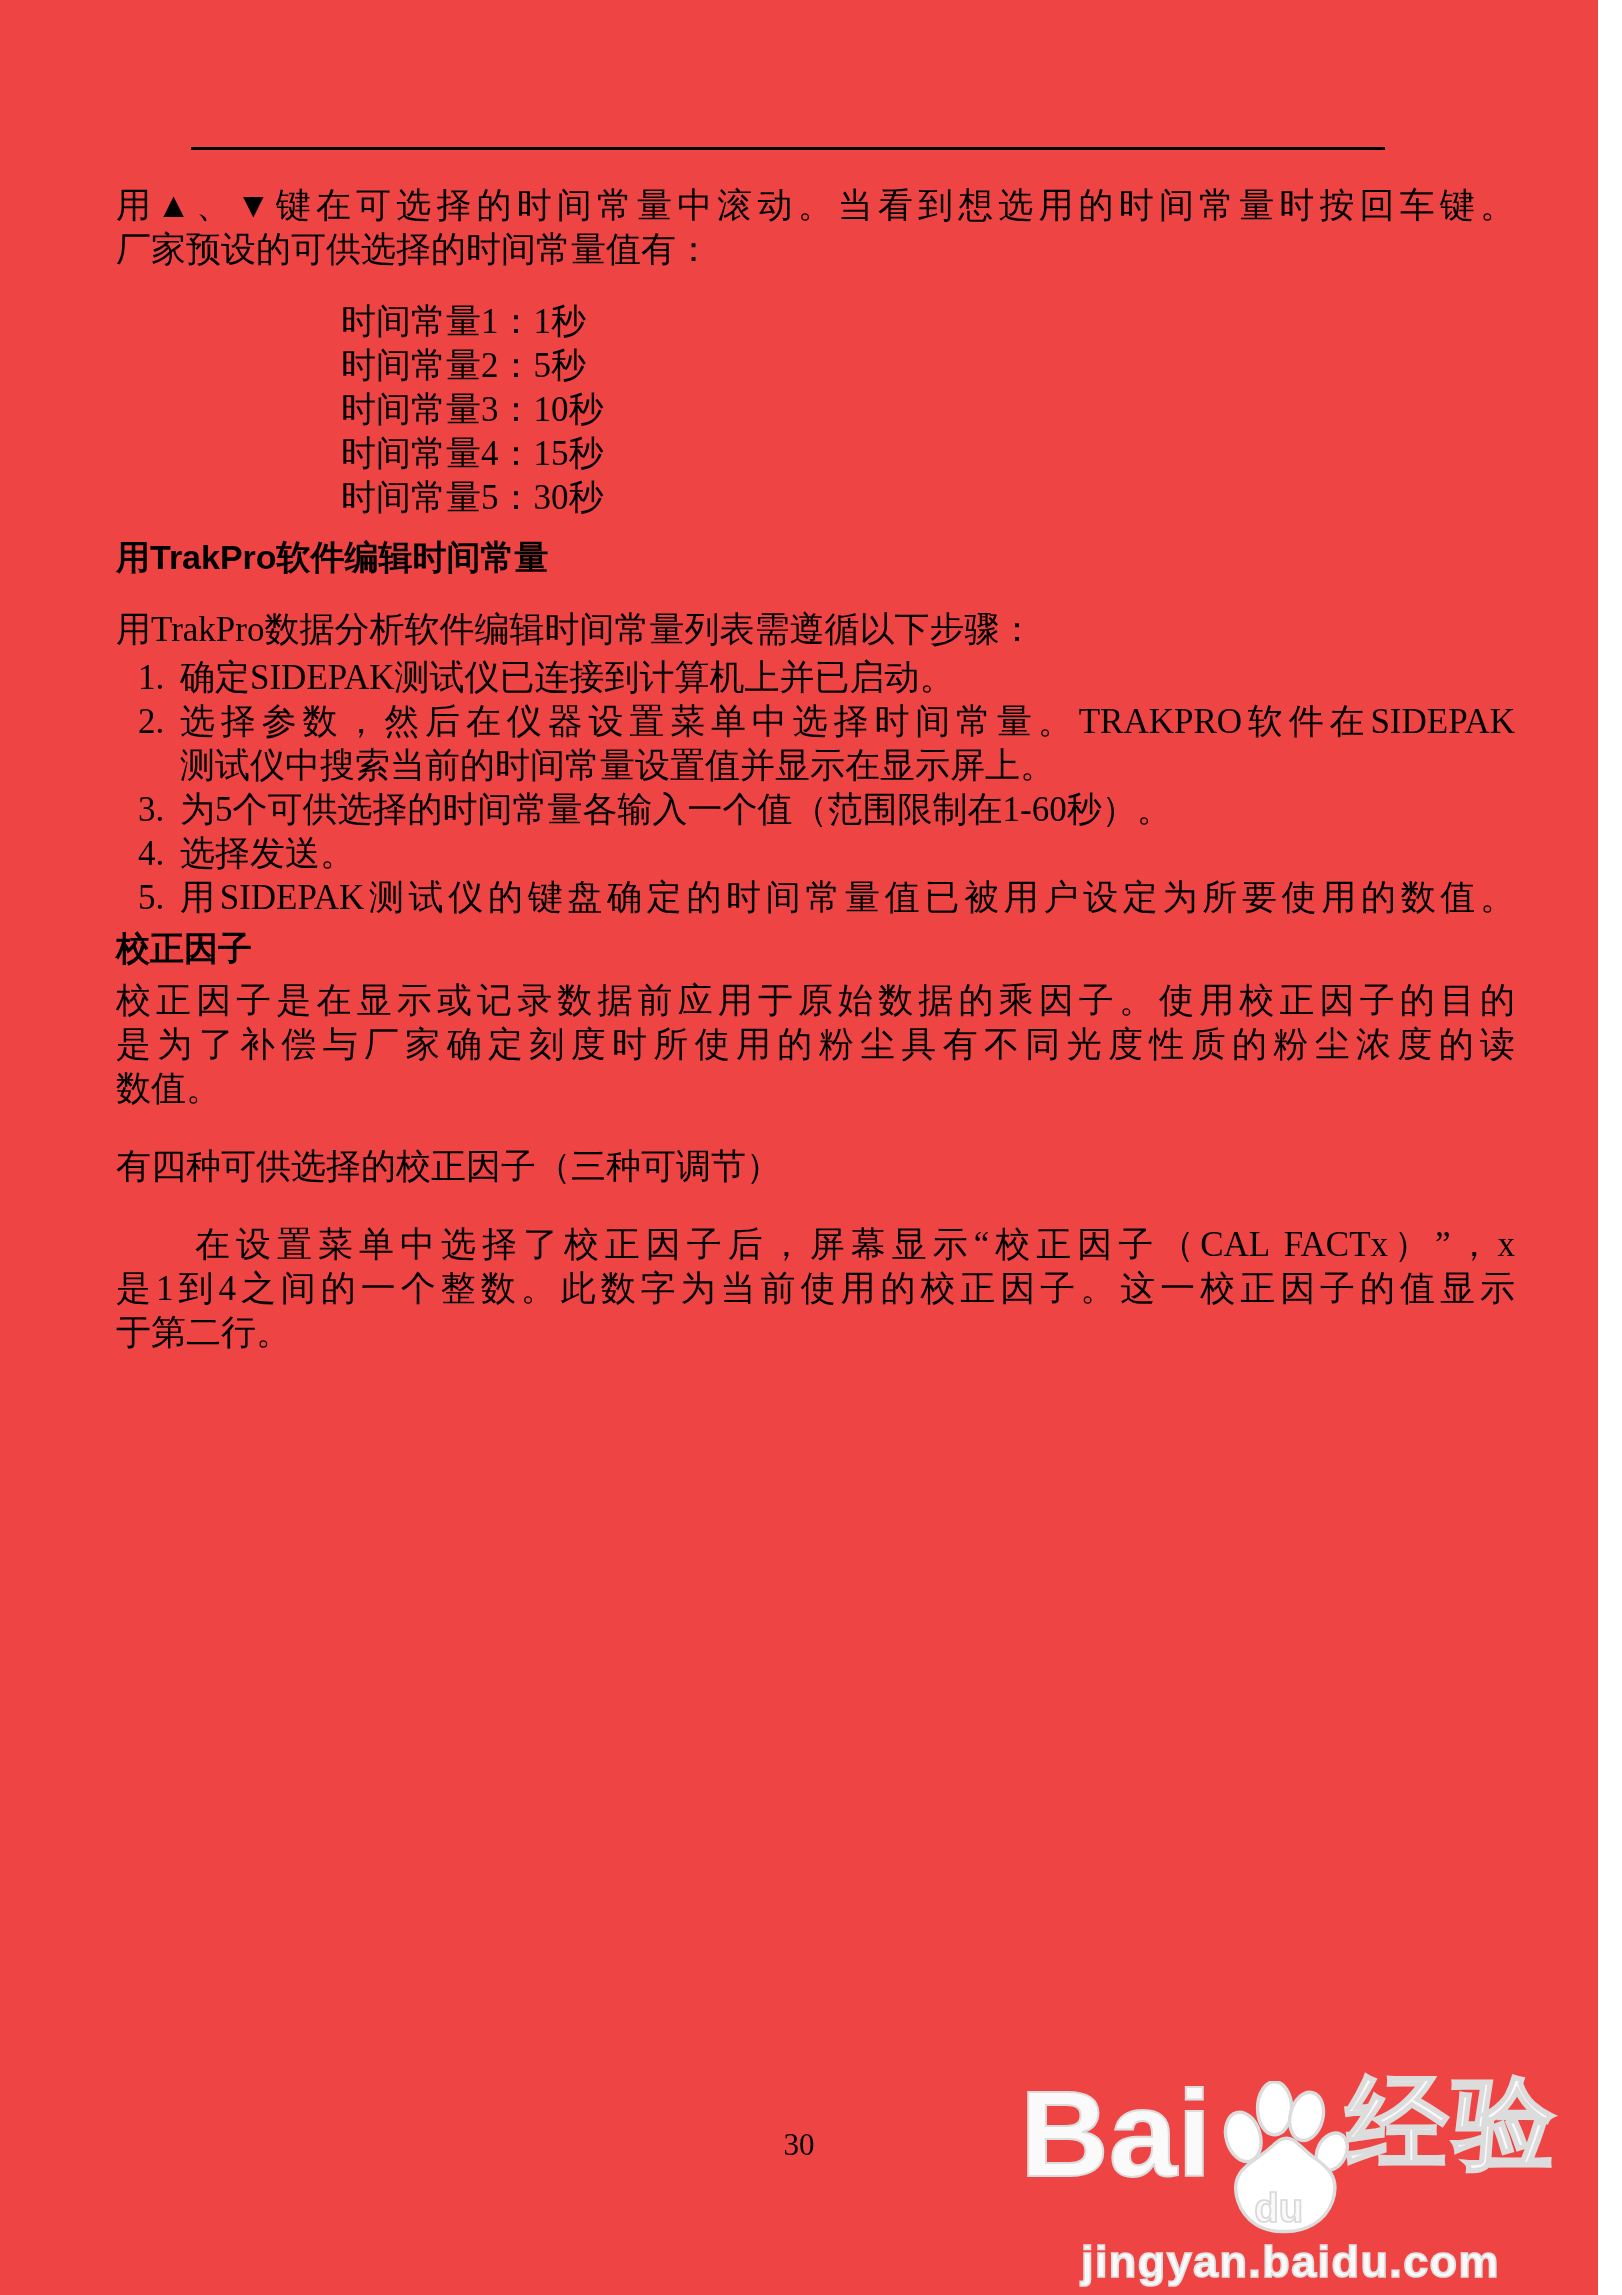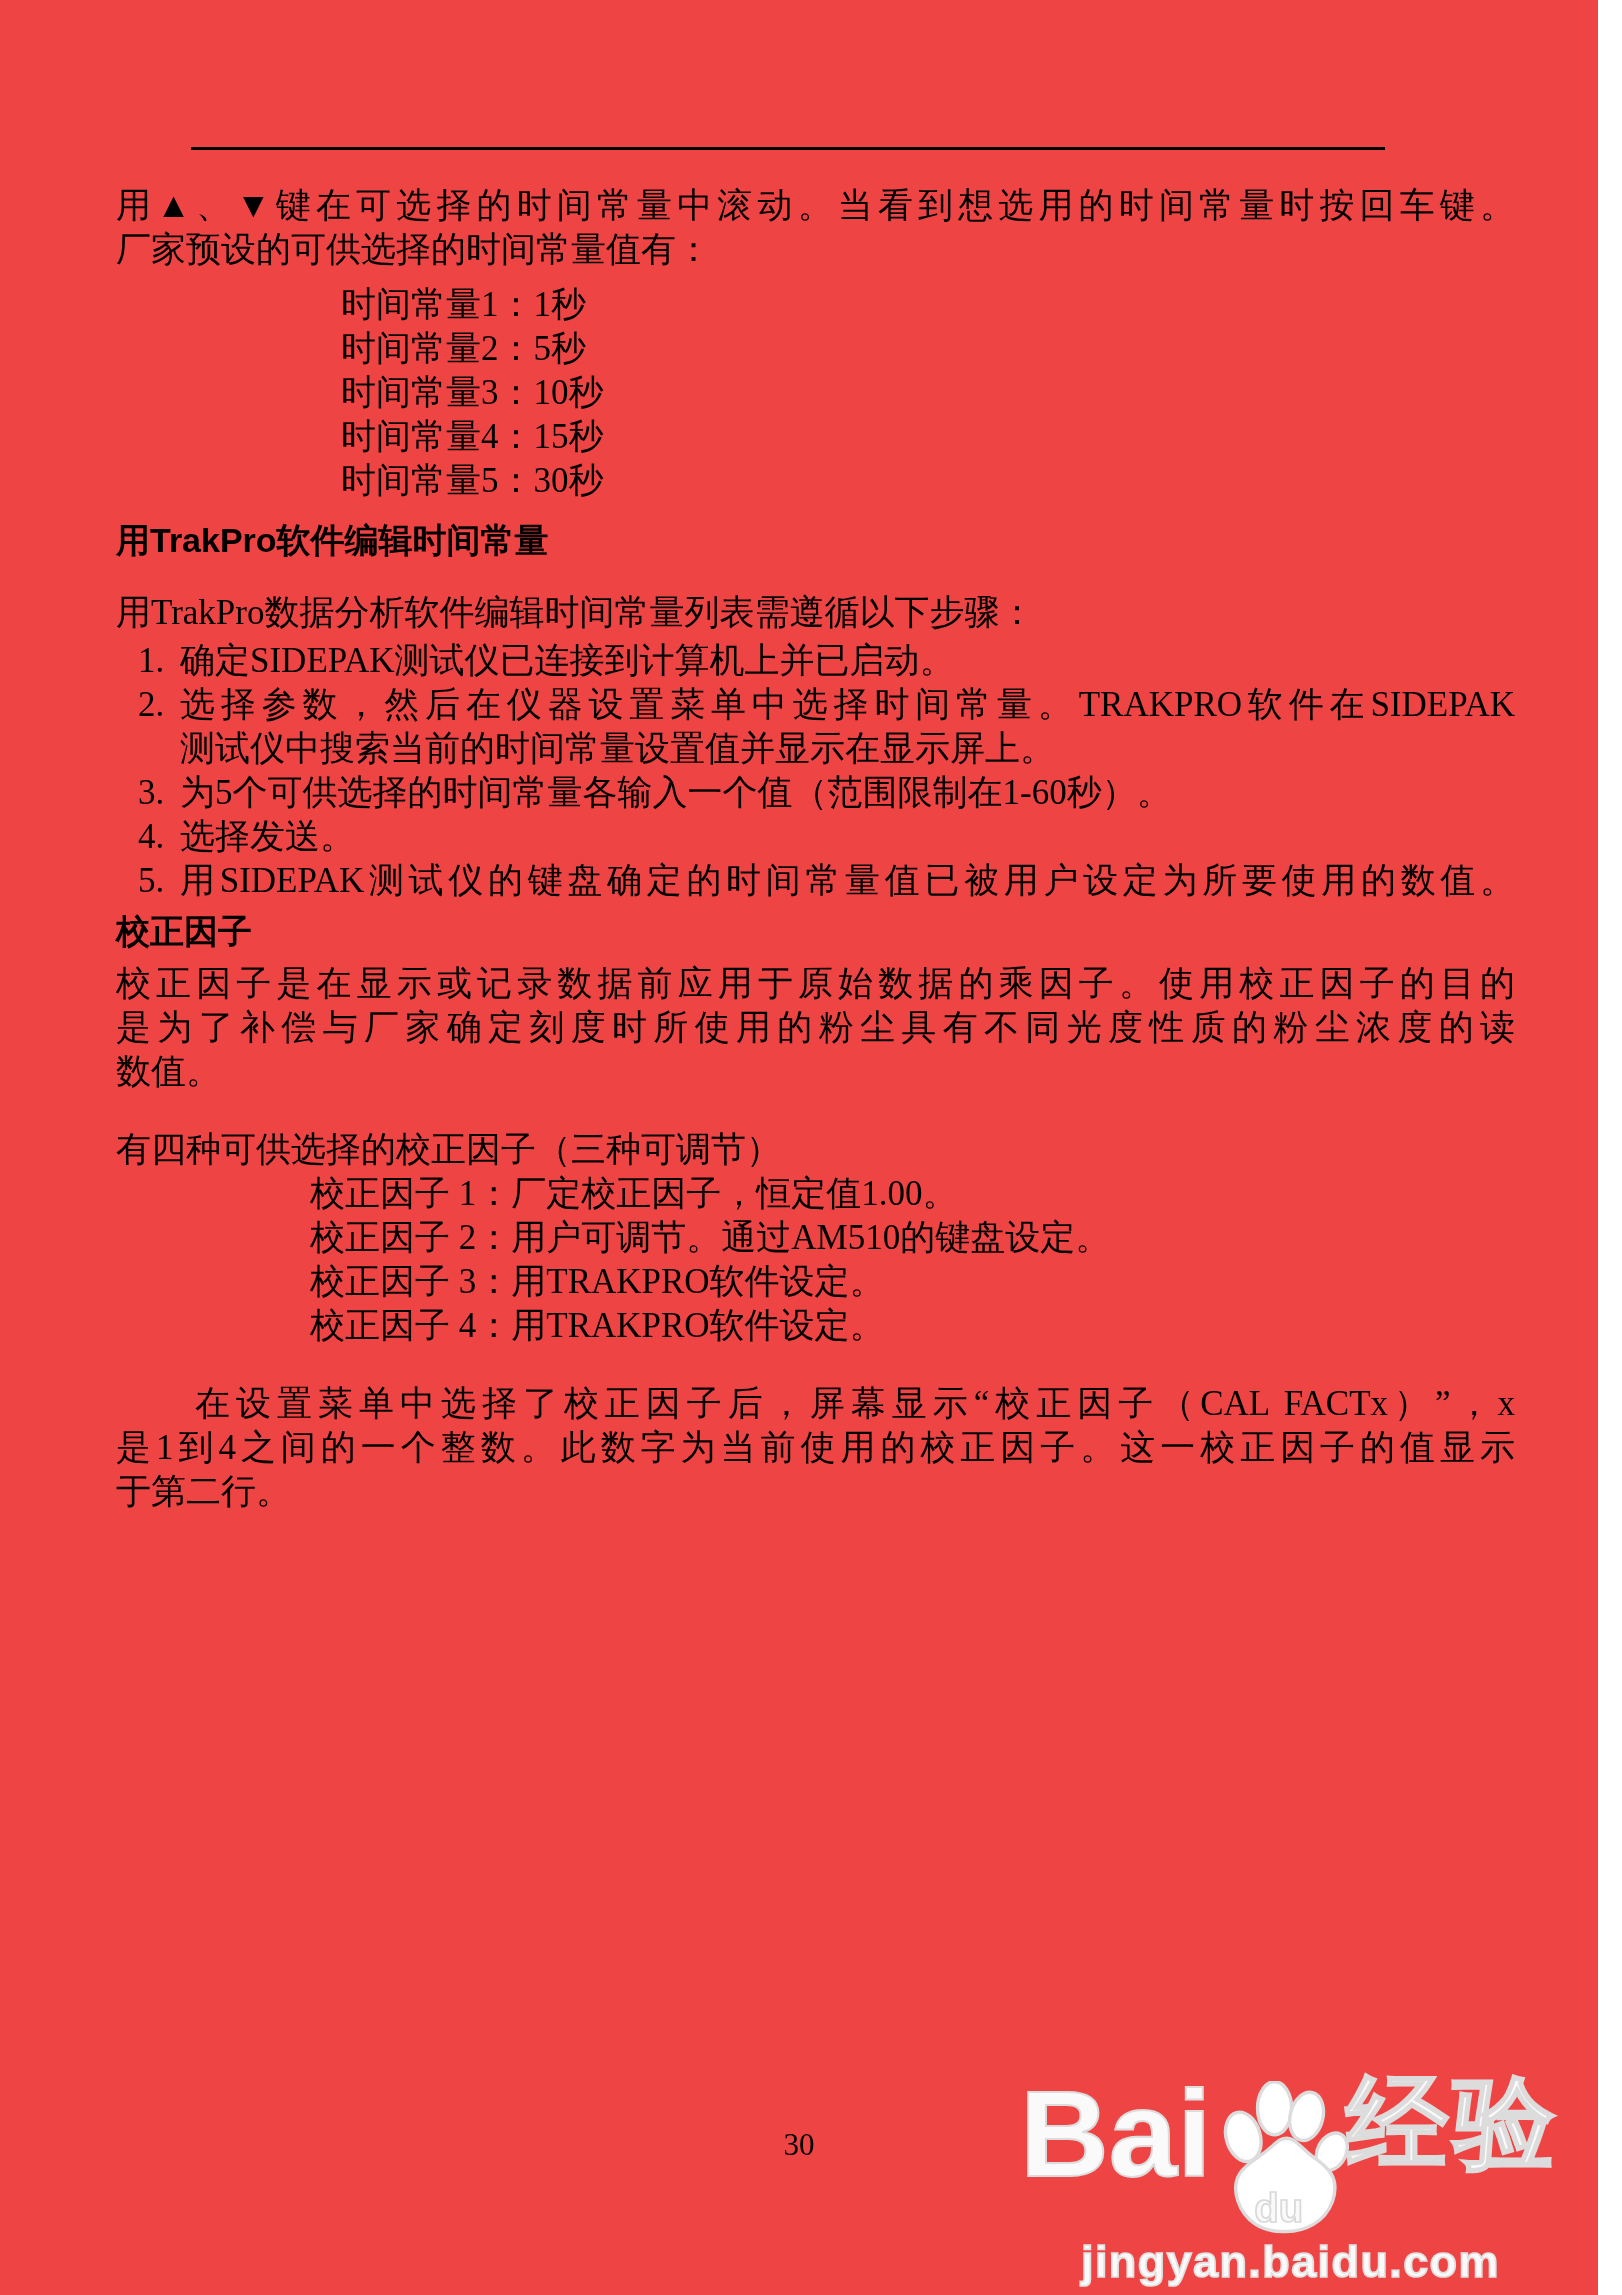--- a/index.html
+++ b/index.html
@@ -20,21 +20,21 @@
   }
   .line{
     font-size:35px;line-height:44px;white-space:nowrap;
   }
   .wrapline{white-space:normal;}
   .fill{
     white-space:normal;
     text-align:justify;
     text-align-last:justify;
   }
-  .tc-list{margin-top:11px;}
+  .tc-list{margin-top:28px;}
   .tc-list .line{padding-left:225px;}
   .heading{
     font-family:"Liberation Sans","DejaVu Sans",sans-serif;
     font-weight:bold;
     font-size:34px;line-height:42px;
   }
   .h1{margin-top:16.4px;}
   .p2{margin-top:30px;}
   .steps{margin-top:4.1px;}
   .step{display:flex;align-items:flex-start;}
@@ -150,26 +150,20 @@
     <div class="heading h2">校正因子</div>
 
     <div class="p3">
       <div class="line fill">校正因子是在显示或记录数据前应用于原始数据的乘因子。使用校正因子的目的</div>
       <div class="line fill">是为了补偿与厂家确定刻度时所使用的粉尘具有不同光度性质的粉尘浓度的读</div>
       <div class="line wrapline">数值。</div>
     </div>
 
     <div class="line wrapline p4">有四种可供选择的校正因子（三种可调节）</div>
 
-    <div class="cf-list">
-      <div class="line">校正因子 1：厂定校正因子，恒定值1.00。</div>
-      <div class="line">校正因子 2：用户可调节。通过AM510的键盘设定。</div>
-      <div class="line">校正因子 3：用TRAKPRO软件设定。</div>
-      <div class="line">校正因子 4：用TRAKPRO软件设定。</div>
-    </div>
 
     <div class="p5">
       <div class="line fill indent">在设置菜单中选择了校正因子后，屏幕显示“校正因子（CAL FACTx）”，x</div>
       <div class="line fill">是1到4之间的一个整数。此数字为当前使用的校正因子。这一校正因子的值显示</div>
       <div class="line wrapline">于第二行。</div>
     </div>
 
   </div>
 
   <div class="page-number">30</div>

